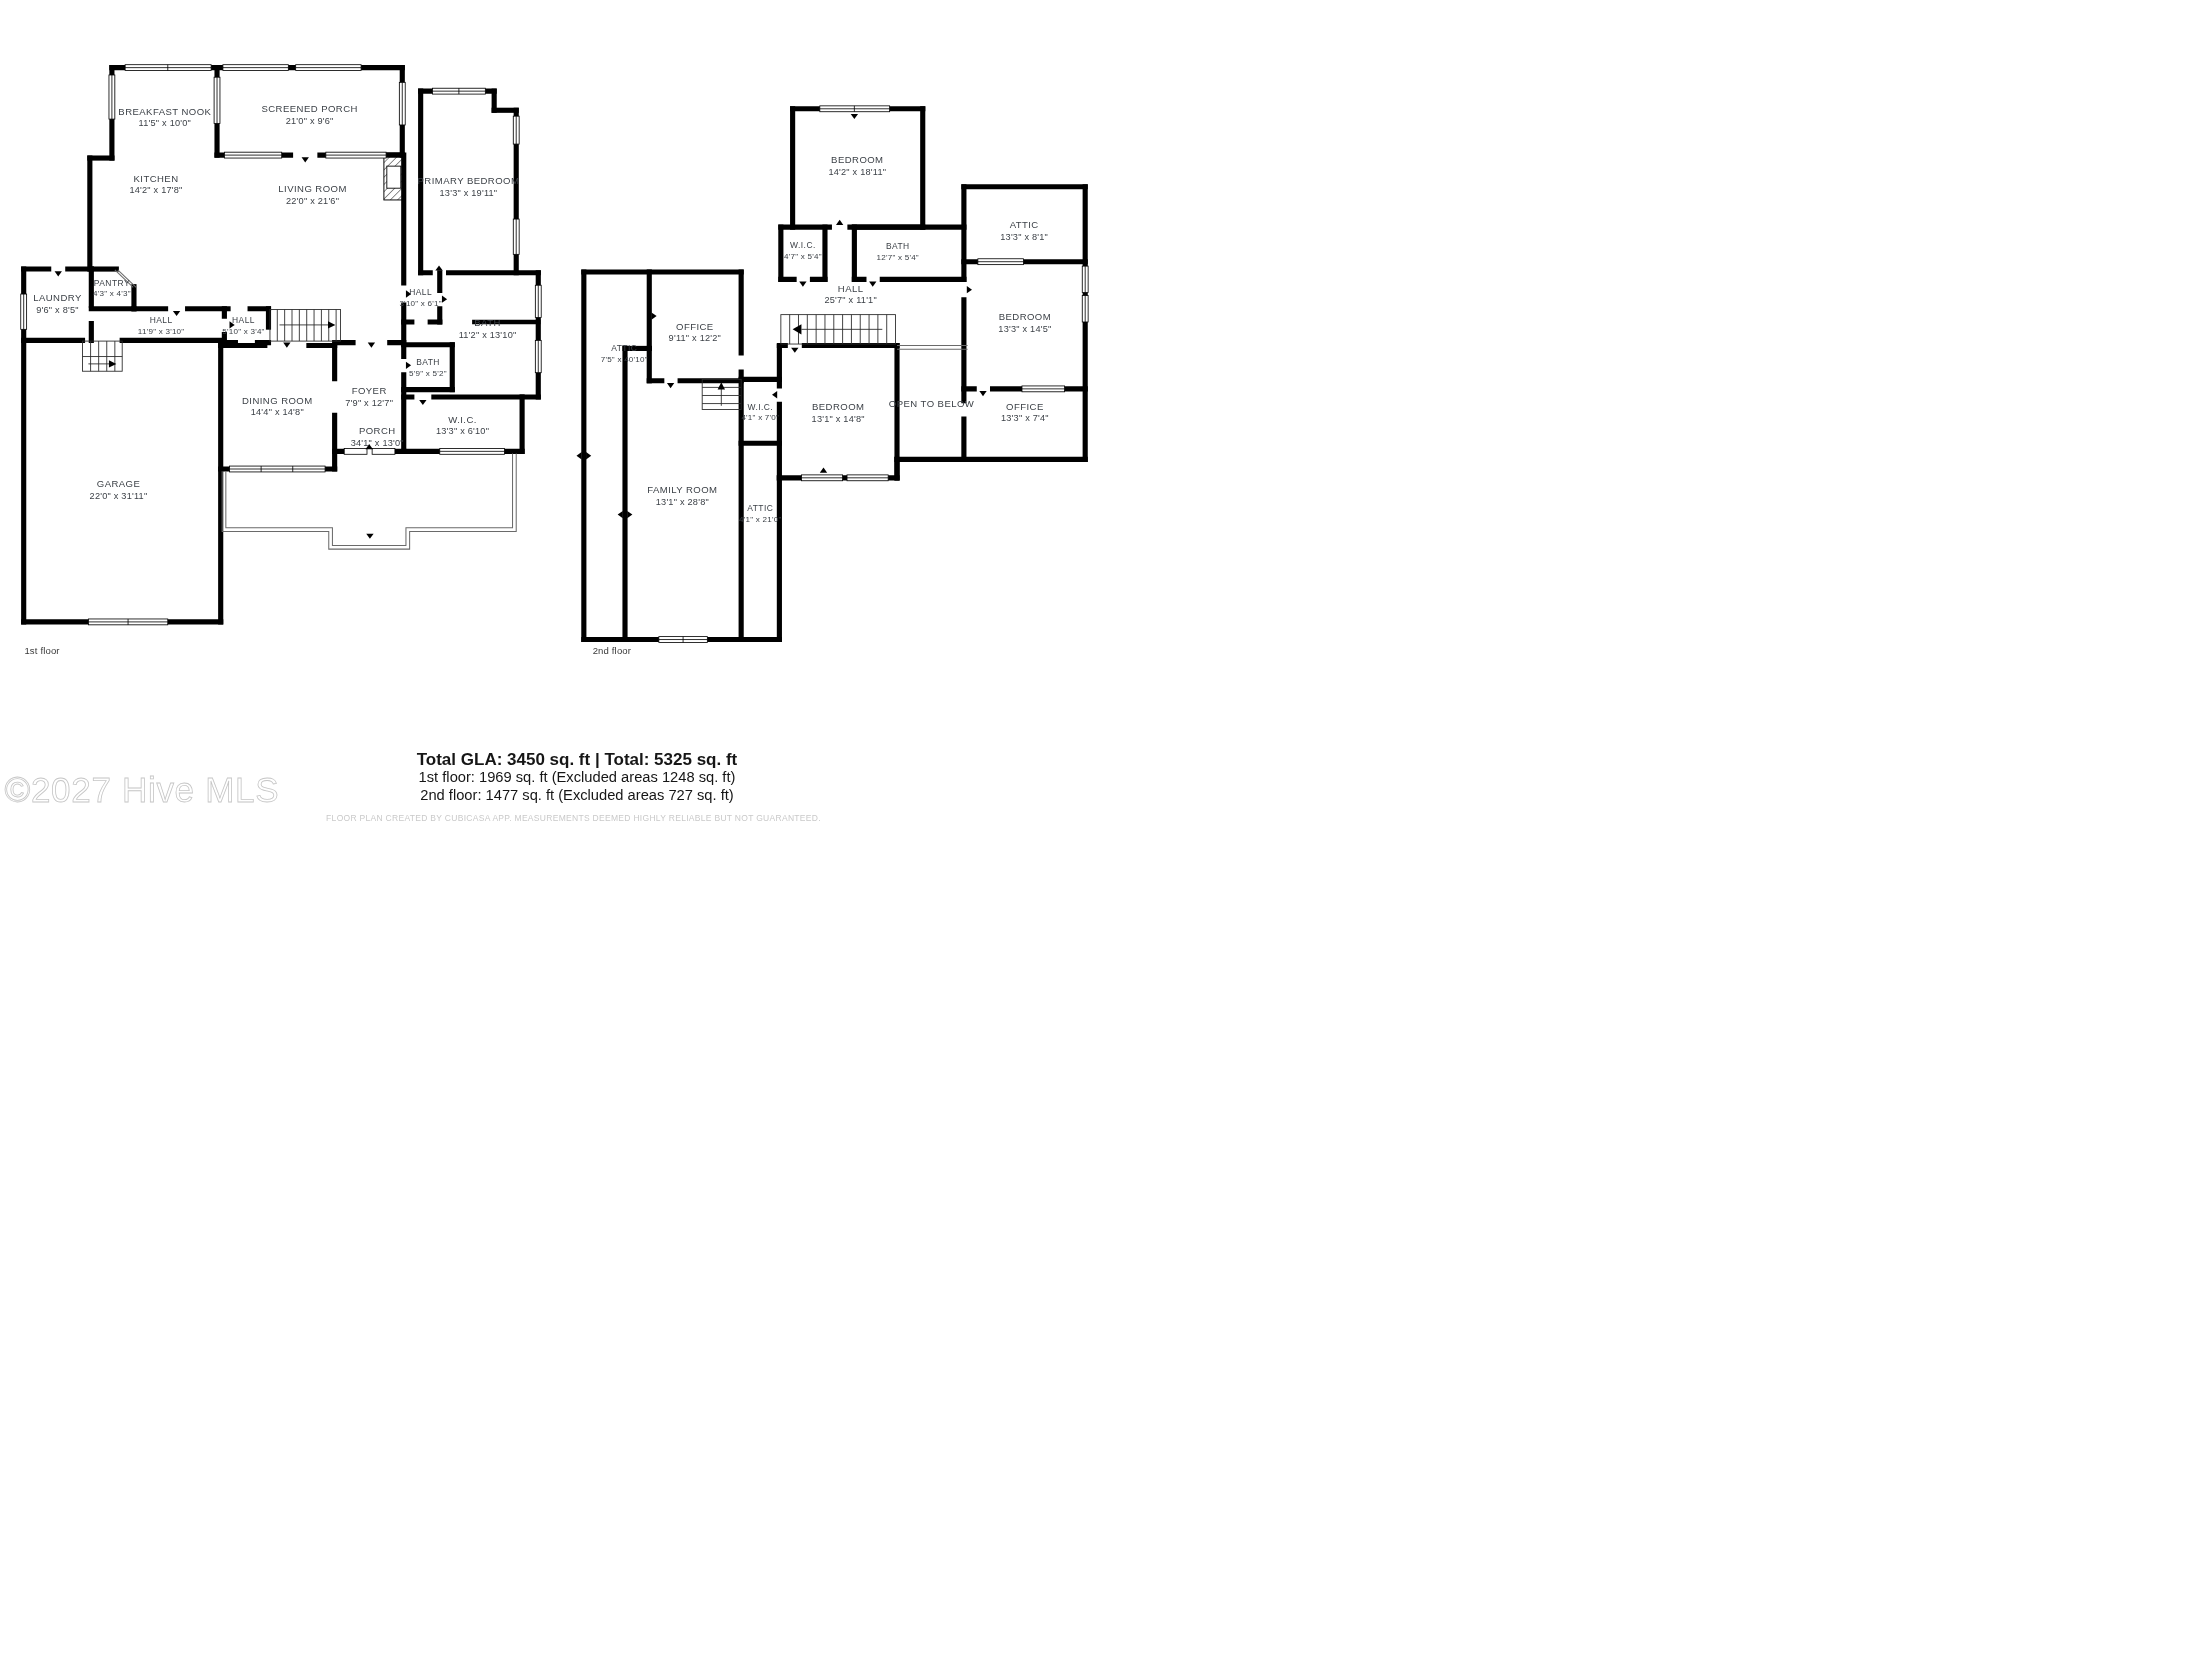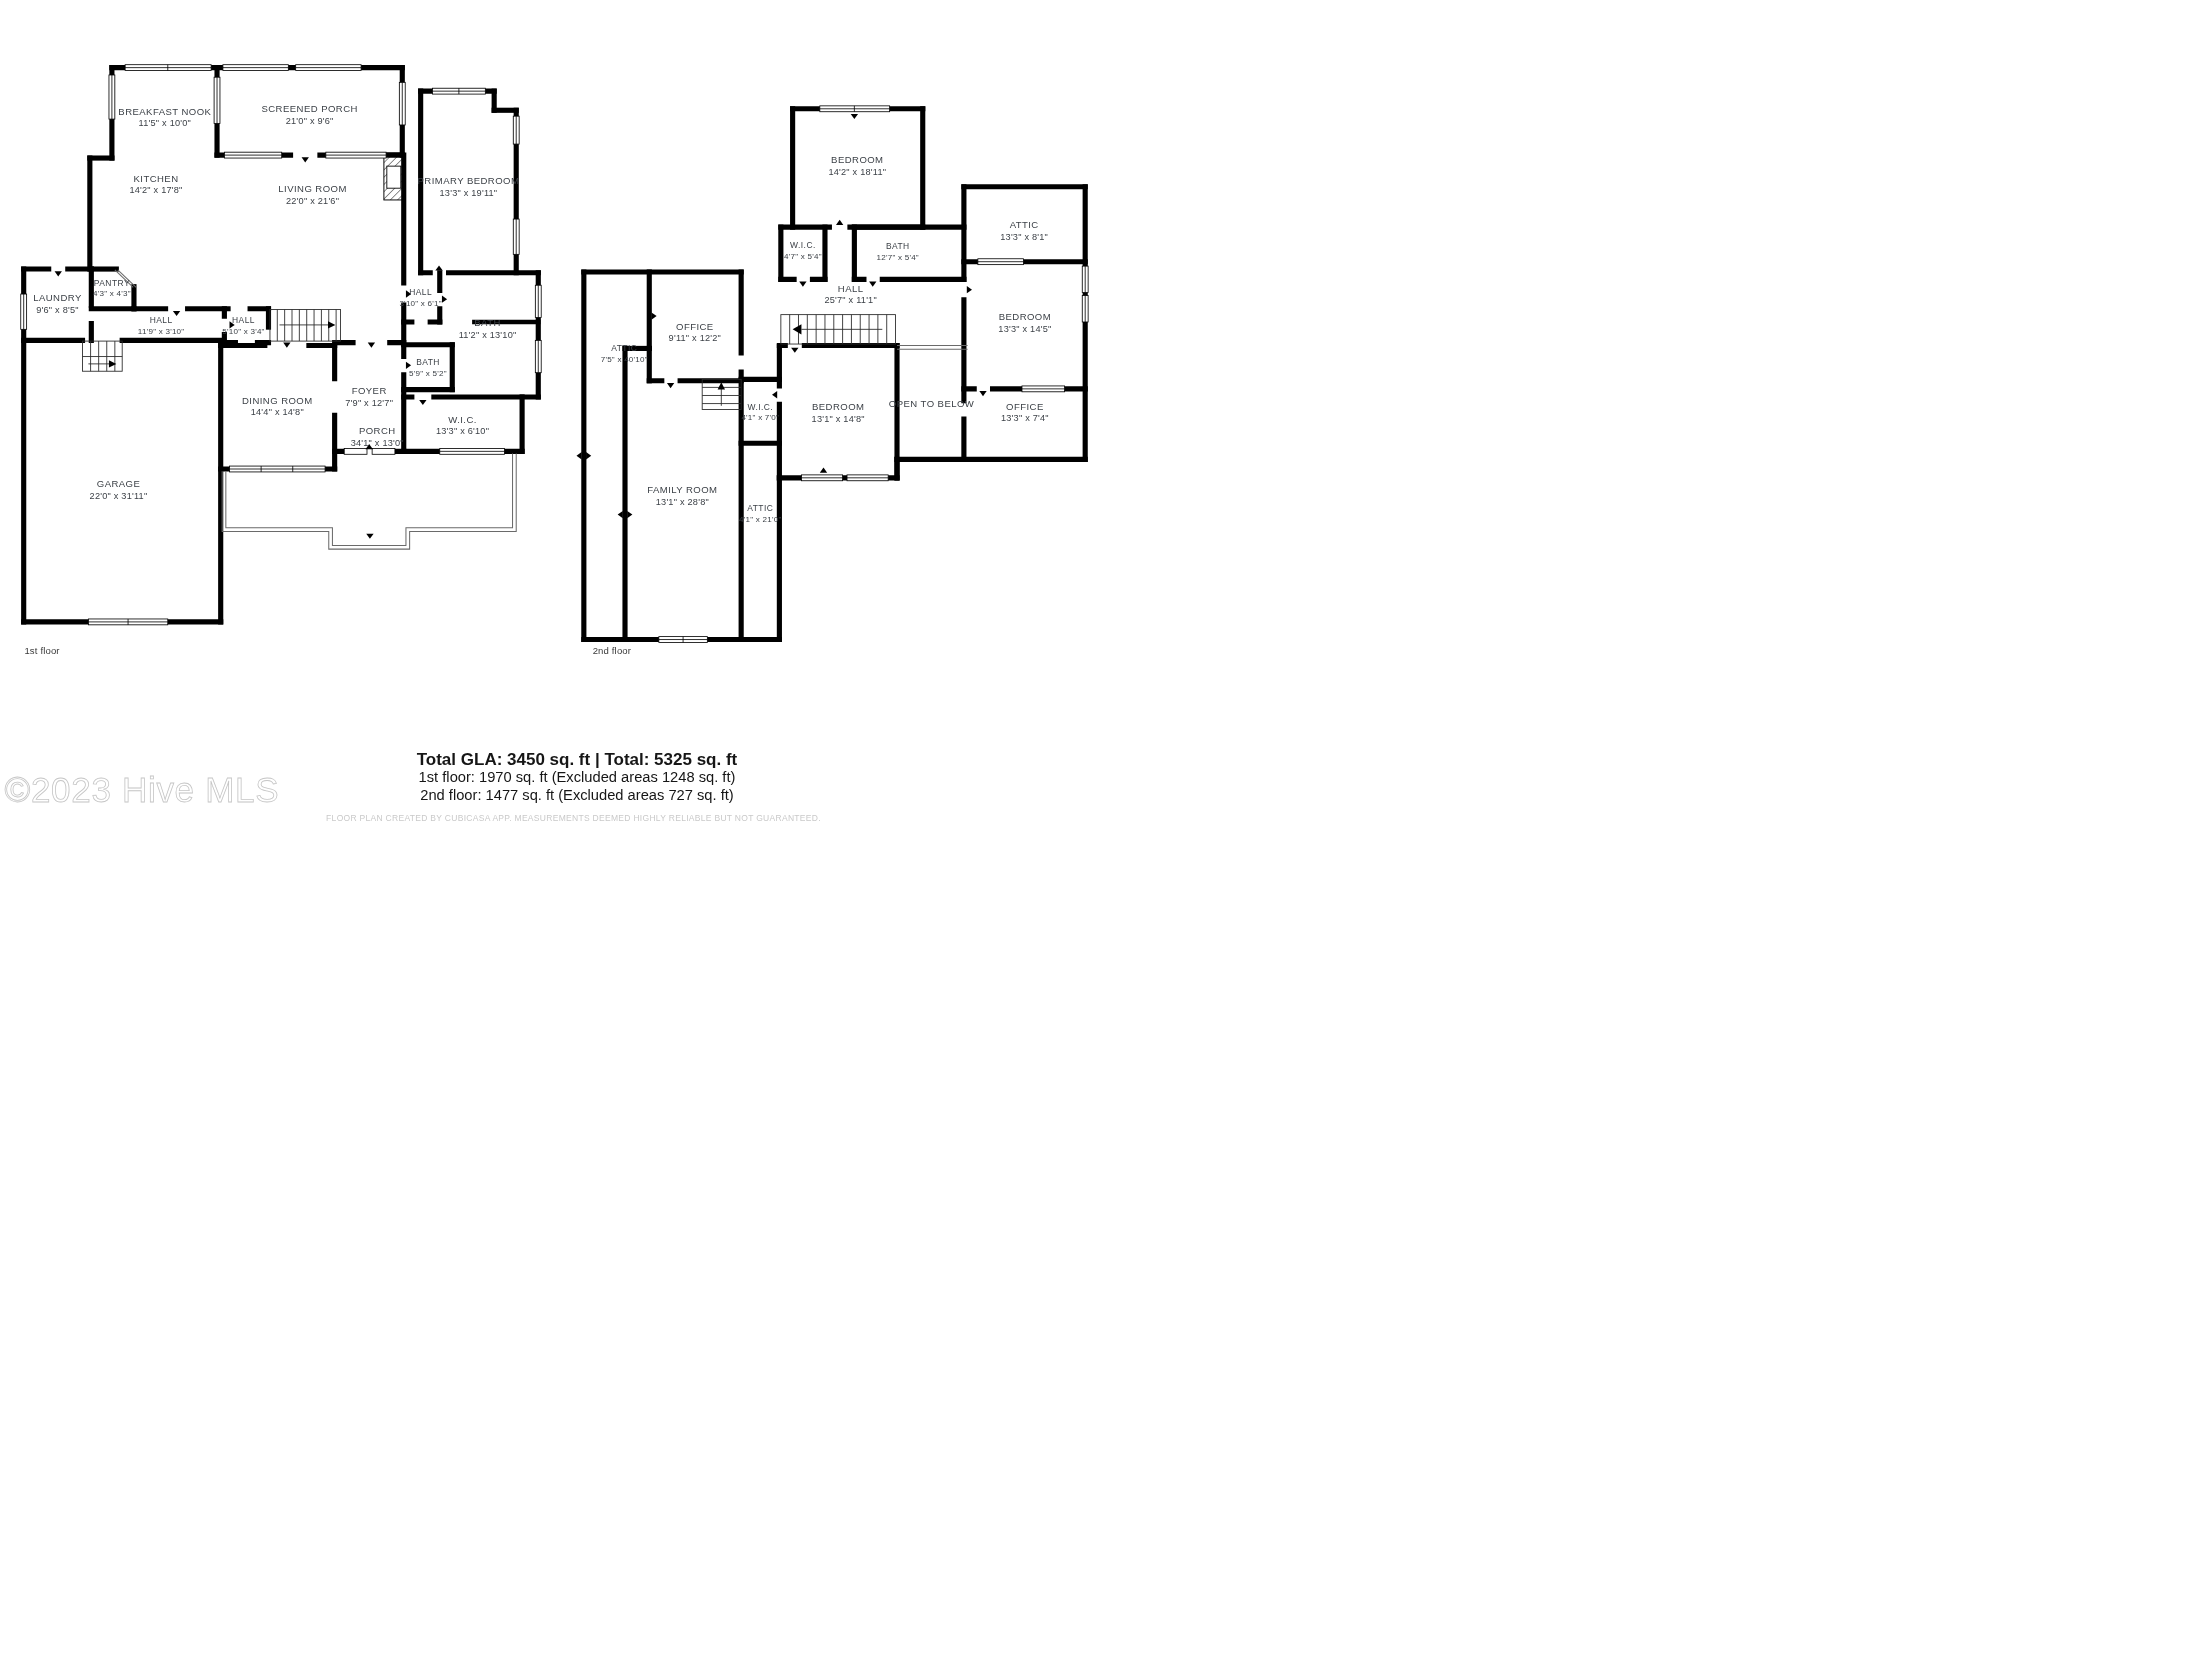--- a/index.html
+++ b/index.html
@@ -383,18 +383,18 @@
     <g>
       <text class="room-name sm" x="1034" y="695">ATTIC</text>
       <text class="room-dims sm" x="1034" y="710">4'1" x 21'0"</text>
     </g>
     <text class="floor-tag" text-anchor="start" x="806" y="890">2nd floor</text>
   </g>
 </svg>
 
 <div class="footer-wrap">
   <div class="footer-line1">Total GLA: 3450 sq. ft | Total: 5325 sq. ft</div>
-  <div class="footer-line2">1st floor: 1970 sq. ft (Excluded areas 1248 sq. ft)</div>
+  <div class="footer-line2">1st floor: 1969 sq. ft (Excluded areas 1248 sq. ft)</div>
   <div class="footer-line3">2nd floor: 1477 sq. ft (Excluded areas 727 sq. ft)</div>
 </div>
 <div class="disclaimer">FLOOR PLAN CREATED BY CUBICASA APP. MEASUREMENTS DEEMED HIGHLY RELIABLE BUT NOT GUARANTEED.</div>
-<div class="watermark">©2023 Hive MLS</div>
+<div class="watermark">©2027 Hive MLS</div>
 
 
 </body></html>

